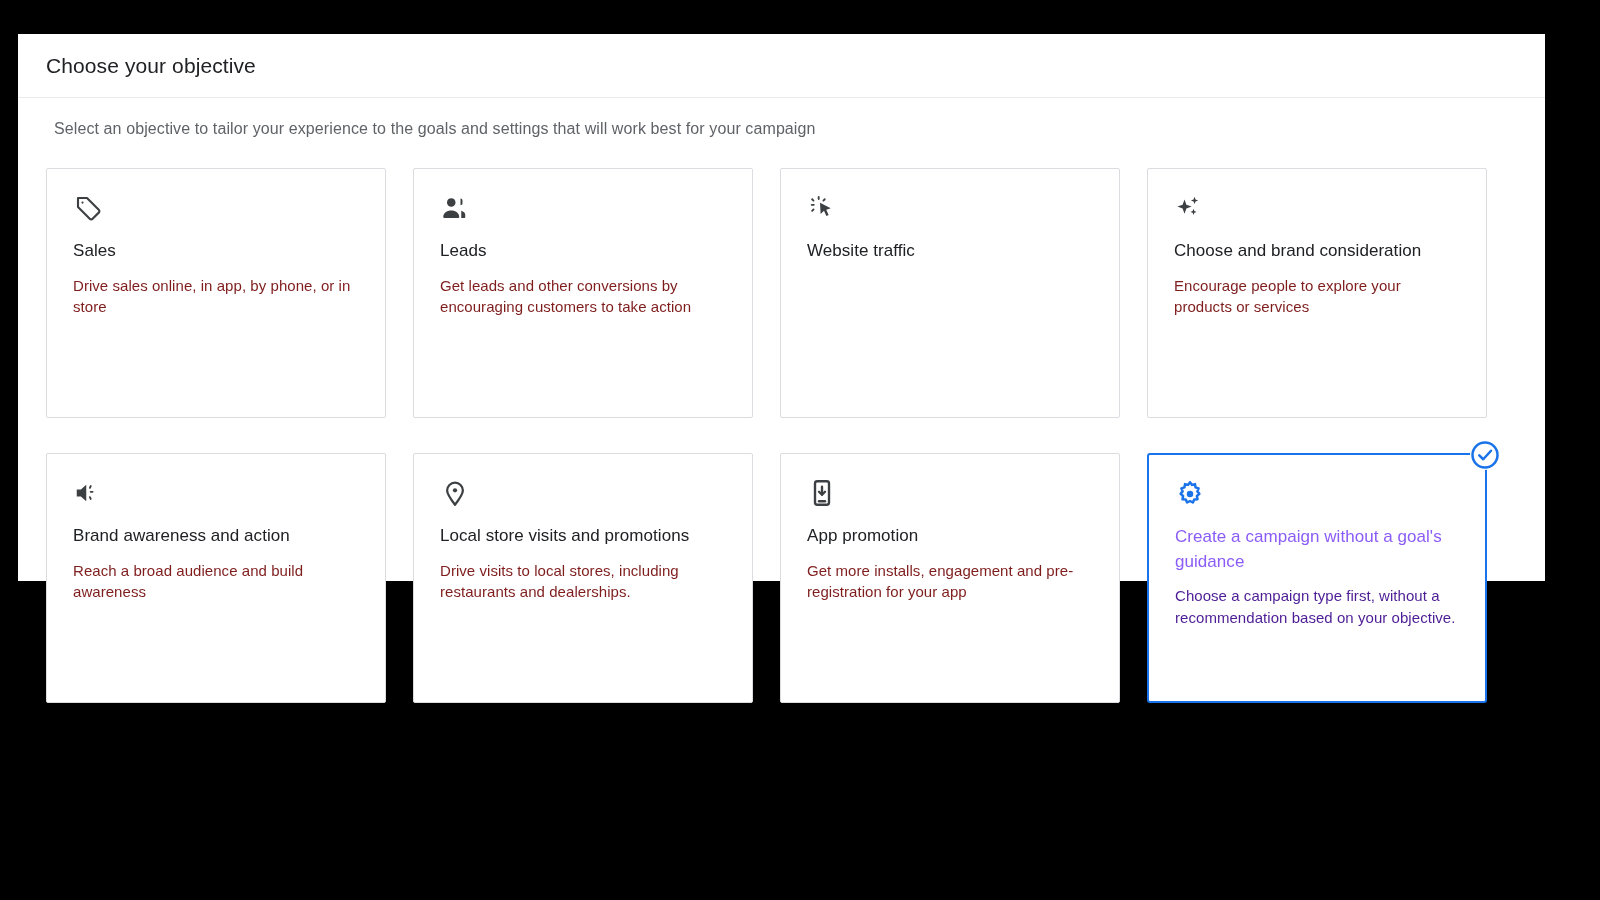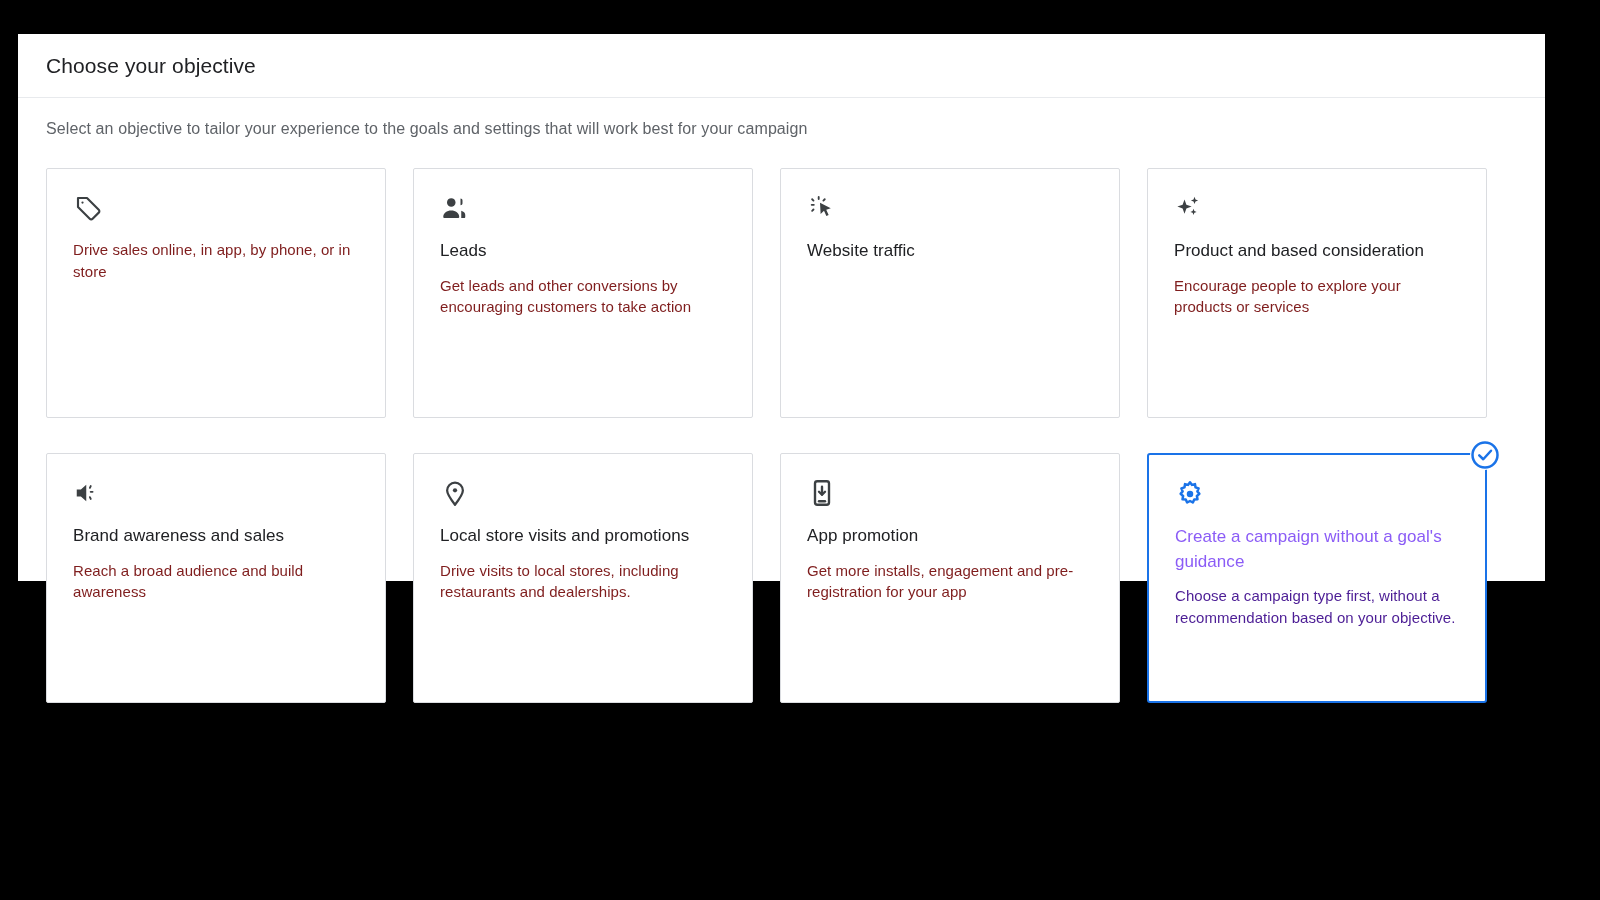--- a/index.html
+++ b/index.html
@@ -43,21 +43,21 @@
   }
 
   .panel-body {
     padding: 22px 28px 0 28px;
   }
 
   .subtitle {
     font-size: 16px;
     color: #5f6368;
     letter-spacing: 0.1px;
-    margin: 0 0 30px 0;
+    margin: 0 0 30px 8px;
   }
 
   .card-grid {
     display: grid;
     grid-template-columns: repeat(4, 340px);
     column-gap: 27px;
     row-gap: 35px;
   }
 
   .card {
@@ -130,20 +130,21 @@
 
     <div class="card-grid">
 
       <div class="card">
         <div class="card-icon">
           <svg width="30" height="30" viewBox="0 0 24 24" fill="none" stroke="currentColor" stroke-width="1.7" stroke-linecap="round" stroke-linejoin="round">
             <path d="M20.6 13.4 11.2 4H4v7.2l9.4 9.4a1.6 1.6 0 0 0 2.3 0l4.9-4.9a1.6 1.6 0 0 0 0-2.3z"></path>
             <circle cx="7.6" cy="7.6" r="0.9" fill="currentColor" stroke="none"></circle>
           </svg>
         </div>
+        <div class="card-title">Sales</div>
         <div class="card-desc">Drive sales online, in app, by phone, or in store</div>
       </div>
 
       <div class="card">
         <div class="card-icon">
           <svg width="30" height="30" viewBox="0 0 24 24" fill="currentColor">
             <circle cx="9" cy="7.5" r="3.4"></circle>
             <path d="M2.6 19.2c0-3.3 2.9-5.2 6.4-5.2s6.4 1.9 6.4 5.2a.8.8 0 0 1-.8.8H3.4a.8.8 0 0 1-.8-.8z"></path>
             <path d="M16.4 4.3c.9 0 1.6.7 1.6 1.6v2.3c0 .9-.7 1.6-1.6 1.6v-5.5z"></path>
             <path d="M17 14.1c1.9.5 3.2 1.7 3.2 3.5v1.6c0 .4-.3.8-.8.8H17v-5.9z"></path>
@@ -168,34 +169,34 @@
       </div>
 
       <div class="card">
         <div class="card-icon">
           <svg width="30" height="30" viewBox="0 0 24 24" fill="currentColor">
             <path d="M8.4 5.1 9.9 9.3 14.1 10.8 9.9 12.3 8.4 16.5 6.9 12.3 2.7 10.8 6.9 9.3z"></path>
             <path d="M16.4 3.0 17.2 5.1 19.3 5.9 17.2 6.7 16.4 8.8 15.6 6.7 13.5 5.9 15.6 5.1z"></path>
             <path d="M15.6 12.6 16.3 14.4 18.1 15.1 16.3 15.8 15.6 17.6 14.9 15.8 13.1 15.1 14.9 14.4z"></path>
           </svg>
         </div>
-        <div class="card-title">Product and based consideration</div>
+        <div class="card-title">Choose and brand consideration</div>
         <div class="card-desc">Encourage people to explore your products or services</div>
       </div>
 
       <div class="card">
         <div class="card-icon">
           <svg width="30" height="30" viewBox="0 0 24 24" fill="currentColor">
             <path d="M3 9.2h3.3L10.6 5.4v13.2L6.3 14.8H3z"></path>
             <rect x="13.1" y="5.6" width="1.5" height="3.1" rx="0.75" transform="rotate(25 13.85 7.15)"></rect>
             <rect x="13.4" y="10.3" width="3.0" height="1.5" rx="0.75"></rect>
             <rect x="13.1" y="14.5" width="1.5" height="3.1" rx="0.75" transform="rotate(-25 13.85 16.05)"></rect>
           </svg>
         </div>
-        <div class="card-title">Brand awareness and sales</div>
+        <div class="card-title">Brand awareness and action</div>
         <div class="card-desc">Reach a broad audience and build awareness</div>
       </div>
 
       <div class="card">
         <div class="card-icon">
           <svg width="30" height="30" viewBox="0 0 24 24" fill="none" stroke="currentColor" stroke-width="1.8" stroke-linecap="round" stroke-linejoin="round">
             <path d="M12 21.4c3.9-5.1 6.3-8.5 6.3-11.4A6.3 6.3 0 0 0 5.7 10c0 2.9 2.4 6.3 6.3 11.4z"></path>
             <circle cx="12" cy="9.8" r="1.7" fill="currentColor" stroke="none"></circle>
           </svg>
         </div>

